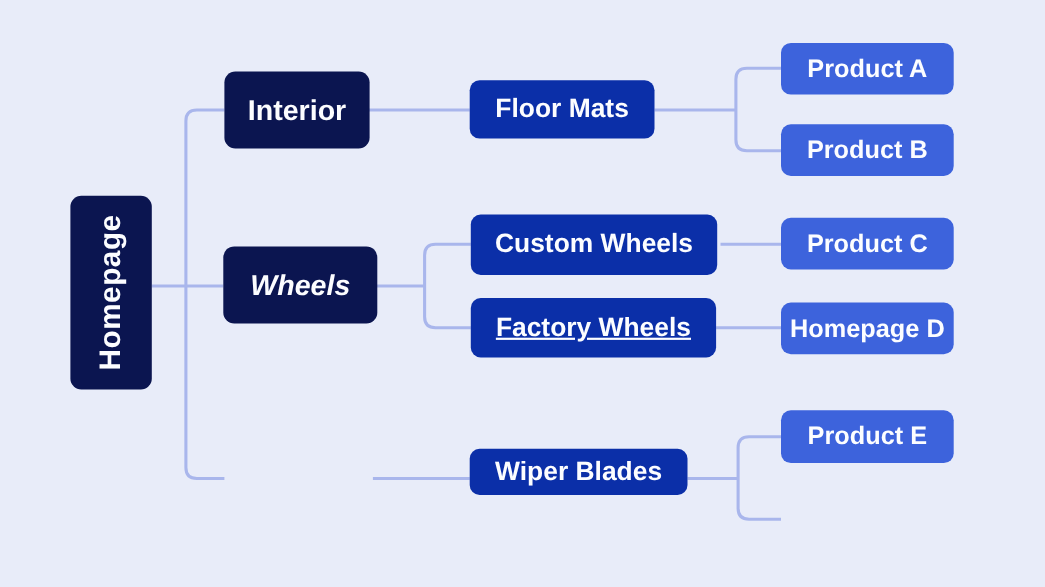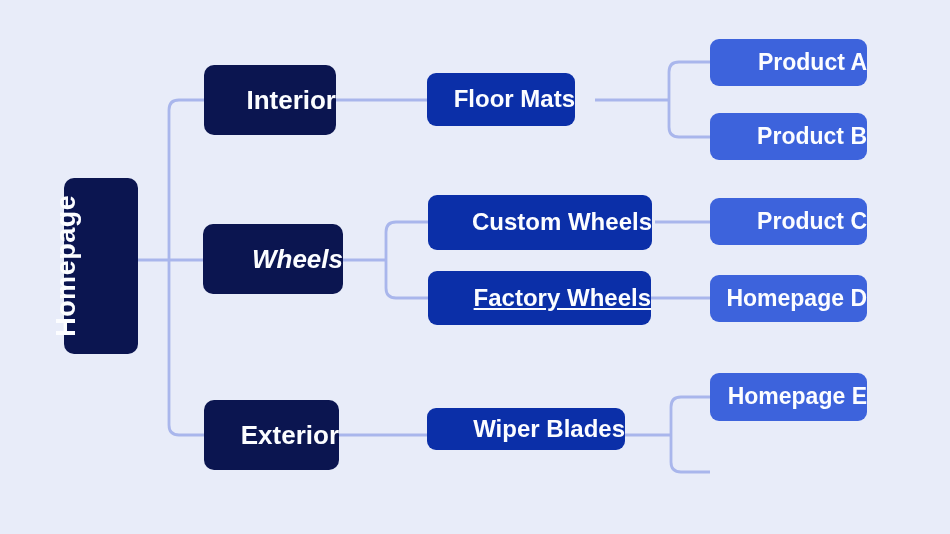--- a/index.html
+++ b/index.html
@@ -24,21 +24,21 @@
     position:absolute;left:0;top:0;width:950px;height:534px;
     overflow:visible;
   }
   svg.wires path{
     fill:none;
     stroke:var(--connector);
     stroke-width:2.8;
   }
   .node{
     position:absolute;
-    display:flex;align-items:center;justify-content:flex-end;
+    display:flex;align-items:center;justify-content:center;
     color:var(--node_text);
     font-weight:700;
     text-align:center;
     border-radius:10px;
     line-height:1.1;
   }
   .lvl1{background:var(--level1_bg);font-size:26px;}
   .lvl3{background:var(--level3_bg);font-size:24px;border-radius:9px;}
   .lvl4{background:var(--level4_bg);font-size:23px;border-radius:9px;}
   .root{background:var(--level1_bg);}
@@ -72,25 +72,22 @@
   <div class="node root" style="left:64px;top:178px;width:74px;height:176px;">
     <span class="vlabel">Homepage</span>
   </div>
 
   <div class="node lvl1" style="left:204px;top:65px;width:132px;height:70px;">
     <span>Interior</span>
   </div>
   <div class="node lvl1" style="left:203px;top:224px;width:140px;height:70px;font-style:italic;">
     <span>Wheels</span>
   </div>
-  <div class="node lvl1" style="left:204px;top:400px;width:135px;height:70px;">
-    <span>Exterior</span>
-  </div>
 
-  <div class="node lvl3" style="left:427px;top:73px;width:148px;height:53px;">
+  <div class="node lvl3" style="left:427px;top:73px;width:168px;height:53px;">
     <span>Floor Mats</span>
   </div>
   <div class="node lvl3" style="left:428px;top:195px;width:224px;height:55px;">
     <span>Custom Wheels</span>
   </div>
   <div class="node lvl3" style="left:428px;top:271px;width:223px;height:54px;text-decoration:underline;">
     <span>Factory Wheels</span>
   </div>
   <div class="node lvl3" style="left:427px;top:408px;width:198px;height:42px;">
     <span>Wiper Blades</span>
@@ -102,16 +99,16 @@
   <div class="node lvl4" style="left:710px;top:113px;width:157px;height:47px;">
     <span>Product B</span>
   </div>
   <div class="node lvl4" style="left:710px;top:198px;width:157px;height:47px;">
     <span>Product C</span>
   </div>
   <div class="node lvl4" style="left:710px;top:275px;width:157px;height:47px;">
     <span>Homepage D</span>
   </div>
   <div class="node lvl4" style="left:710px;top:373px;width:157px;height:48px;">
-    <span>Homepage E</span>
+    <span>Product E</span>
   </div>
 
 </div>
 
 </body></html>

